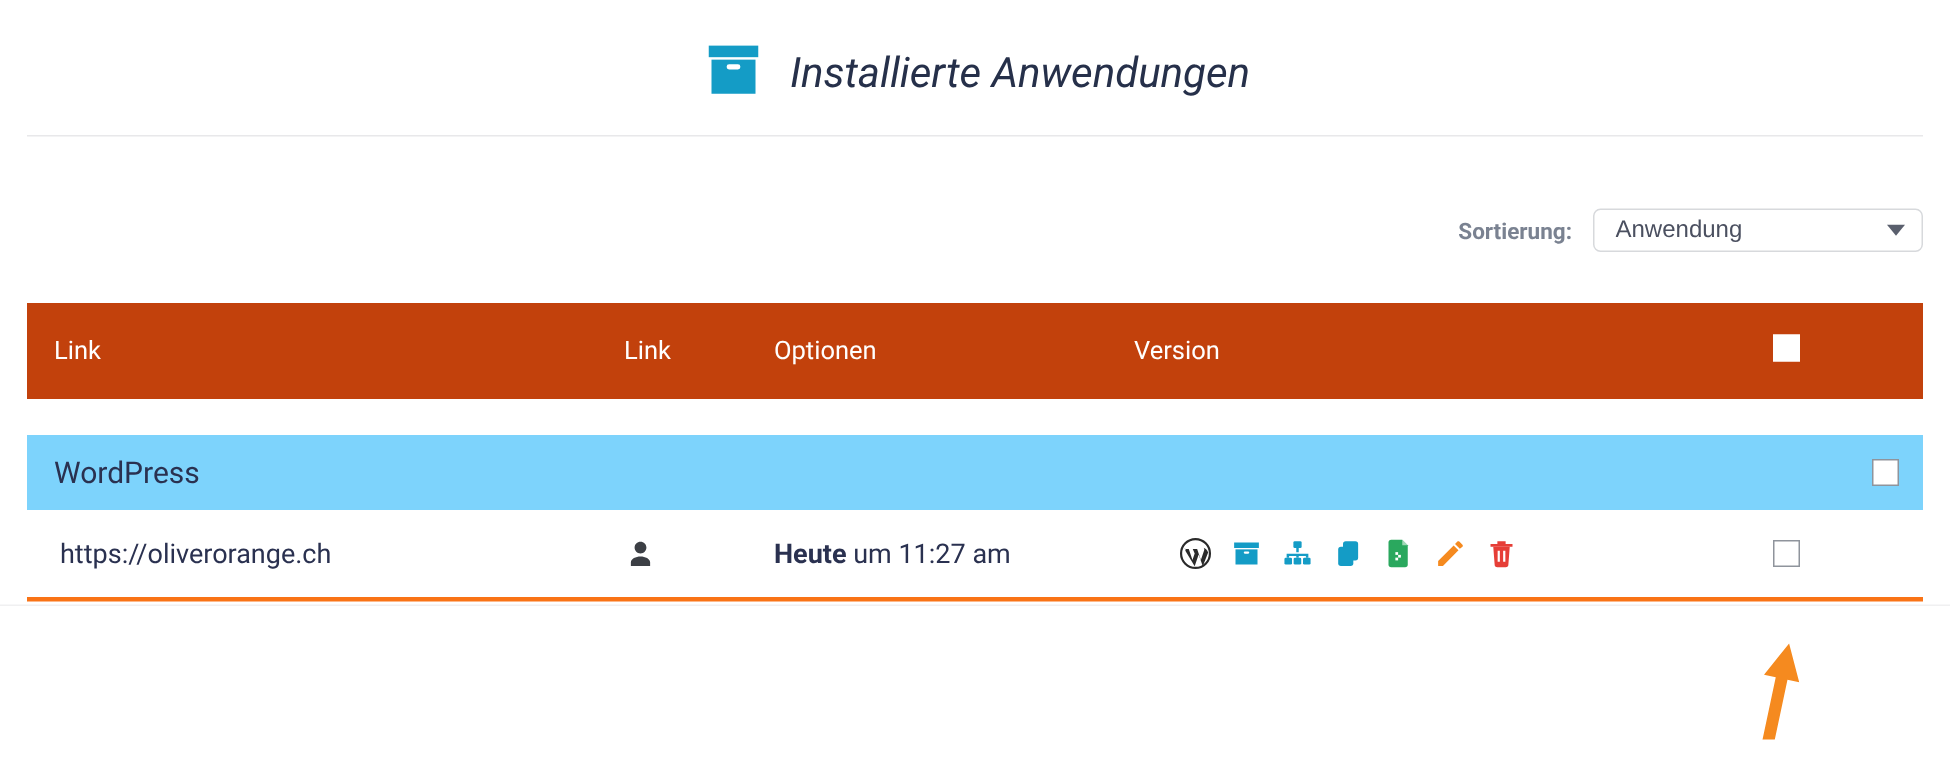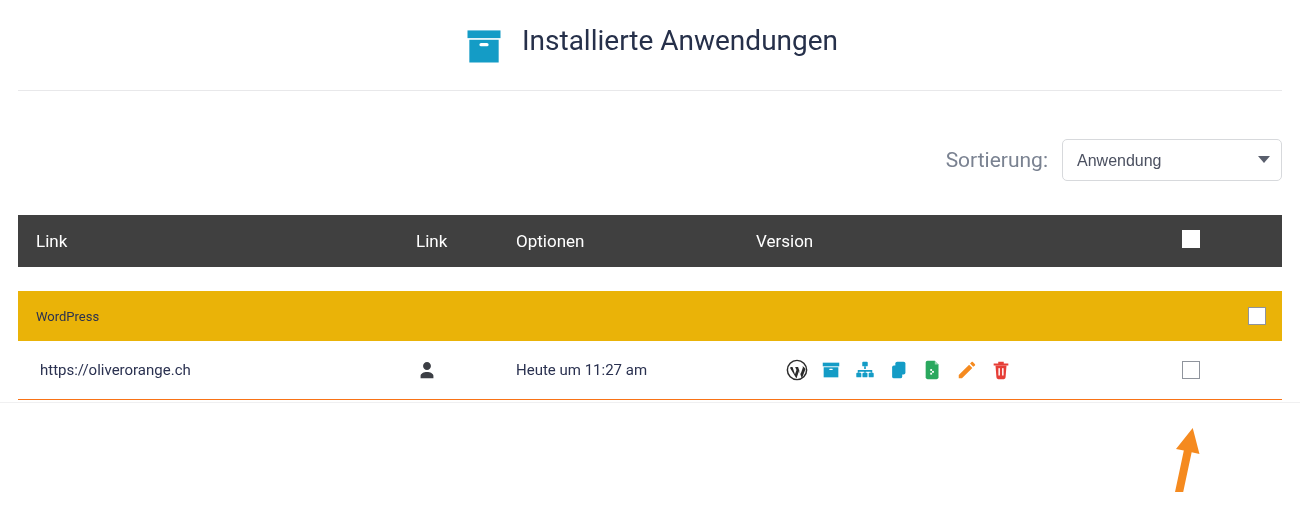--- a/index.html
+++ b/index.html
@@ -8,45 +8,47 @@
     font-family: -apple-system, BlinkMacSystemFont, "Segoe UI", Roboto, "Helvetica Neue", Arial, sans-serif;
     background: #fff;
     color: #2a3150;
     width: 1300px;
   }
   .container {
     padding: 0 18px;
   }
   .page-header {
     display: flex;
+    align-items: center;
     justify-content: center;
     padding: 24px 0 18px;
     gap: 16px;
+    font-style: italic;
   }
   .page-header h1 {
     font-size: 28px;
     font-weight: 400;
     color: #26304a;
     margin: 0;
   }
   .hr {
     border-top: 1px solid #e8e8ea;
     margin: 0 0 14px;
   }
   .sort-row {
     display: flex;
     justify-content: flex-end;
     align-items: center;
     gap: 14px;
     padding: 34px 0 34px;
   }
-  .sort-label { color: #7a8291; font-size: 21px; }
+  .sort-label { color: #7a8291; font-size: 15px; font-weight: bold; }
   .sort-select {
     width: 220px;
-    height: 42px;
+    height: 29px;
     border: 1px solid #d7d9dc;
     border-radius: 5px;
     padding: 0 36px 0 14px;
     font-size: 16px;
     color: #4b5060;
     background: #fff;
     appearance: none;
     position: relative;
   }
   .select-wrap { position: relative; }
@@ -54,64 +56,64 @@
     position: absolute;
     right: 12px; top: 50%; transform: translateY(-50%);
     pointer-events: none;
     color: #5a5f6d;
   }
   .table-wrap { }
   .thead-row {
     display: grid;
     grid-template-columns: 380px 100px 240px 260px 200px 60px;
     align-items: center;
-    background: #404040;
+    background: #c2410c;
     color: #fff;
-    height: 52px;
+    height: 64px;
     font-size: 17px;
     padding: 0 0 0 18px;
   }
   .thead-row .cell:last-child { justify-self: end; padding-right: 16px; }
   .hcheck {
     width: 18px; height: 18px;
     background: #fff;
     border: 1px solid #fff;
     display: inline-block;
   }
   .group-row {
     display: grid;
     grid-template-columns: 1fr 60px;
     align-items: center;
-    background: #eab308;
+    background: #7dd3fc;
     height: 50px;
     padding: 0 0 0 18px;
-    font-size: 13px;
+    font-size: 20px;
     color: #2a3150;
     margin-top: 24px;
   }
   .group-row .gcheck {
     justify-self: end;
     margin-right: 16px;
     width: 18px; height: 18px;
     border: 1.5px solid #8f949c;
     background: #fff;
   }
   .data-row {
     display: grid;
     grid-template-columns: 380px 100px 240px 260px 200px 60px;
     align-items: center;
     padding: 18px 0 18px 18px;
-    font-size: 15px;
+    font-size: 18px;
     color: #2a3150;
-    border-bottom: 1px solid #f97316;
+    border-bottom: 3px solid #f97316;
   }
   .link-cell a { color: #2a3150; text-decoration: none; }
   .link-cell { padding-left: 4px; }
   .admin-cell svg { width: 24px; height: 24px; fill: #3c3f45; display:block; }
-  .date-cell .bold { font-weight: 400; }
+  .date-cell .bold { font-weight: 700; }
   .options-cell {
     display: flex;
     gap: 12px;
     align-items: center;
     justify-content: flex-end;
     padding-right: 4px;
     position: relative;
   }
   .icon-btn { width: 22px; height: 22px; display:flex; align-items:center; justify-content:center; cursor: pointer; }
   .icon-btn svg { width: 22px; height: 22px; display:block; }

